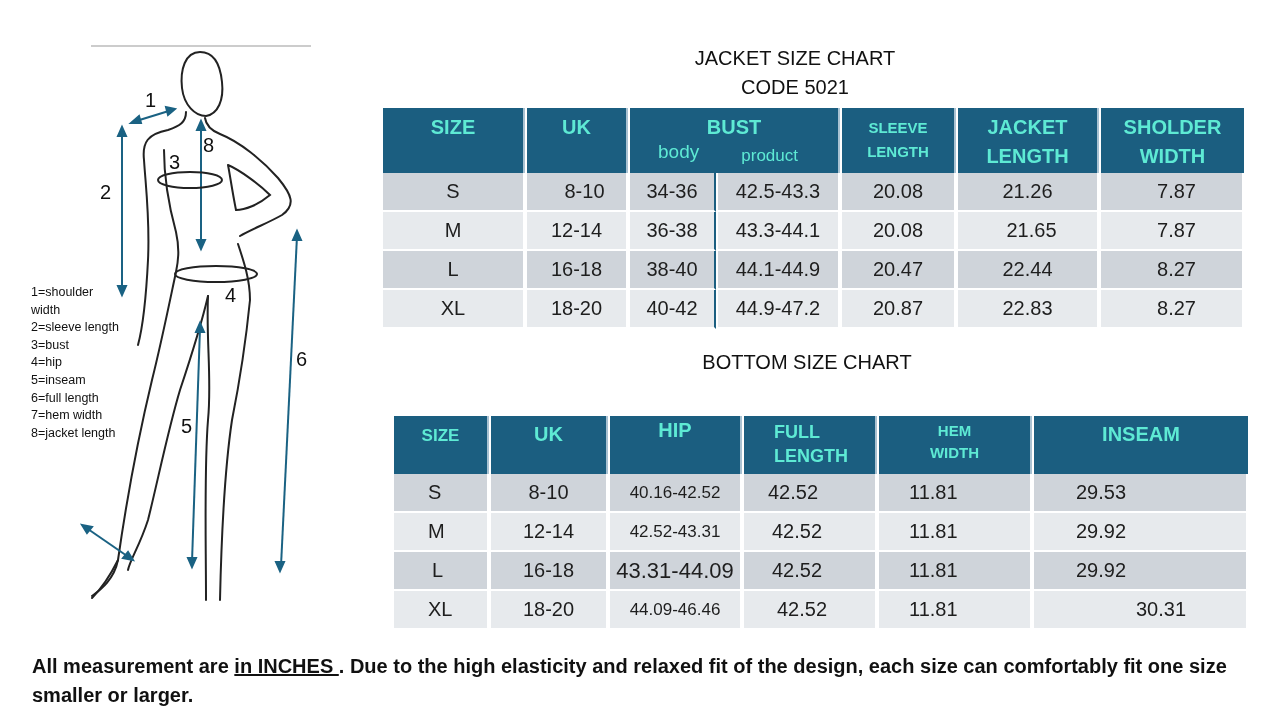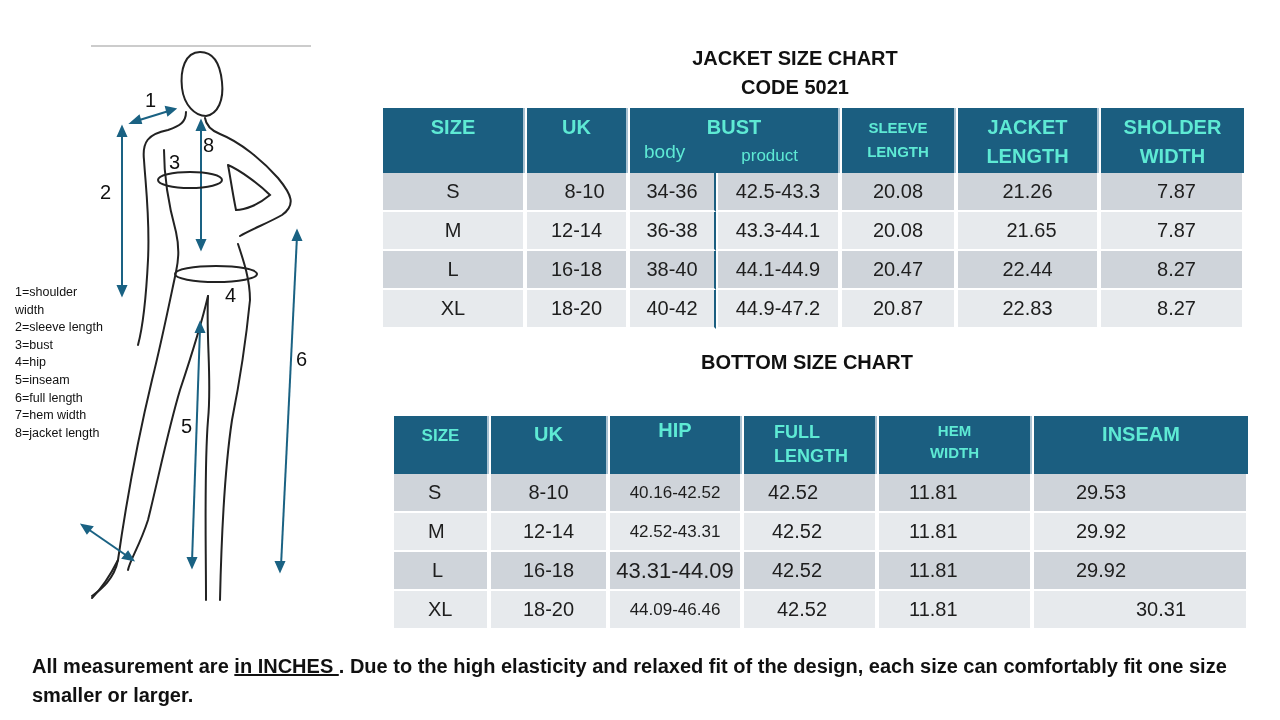--- a/index.html
+++ b/index.html
@@ -2,40 +2,40 @@
 <html><head>
 <meta charset="utf-8">
 <style>
   html, body { margin:0; padding:0; }
   body {
     width:1280px; height:720px; position:relative; overflow:hidden;
     background:#ffffff; font-family:"Liberation Sans", sans-serif; color:#1a1a1a;
   }
   .abs { position:absolute; }
   .title {
-    position:absolute; text-align:center; font-weight:bold; font-size:20px; line-height:29px; color:#111;
+    position:absolute; text-align:center; font-weight:normal; font-size:20px; line-height:29px; color:#111;
   }
   table.chart {
     position:absolute; border-collapse:separate; border-spacing:2px 0; table-layout:fixed;
   }
   table.chart th {
     background:#1b5e80; color:#5eead4; font-weight:bold; vertical-align:top;
     text-align:center; padding:0; border-right:2px solid #a9c2d2;
   }
   table.chart th:last-child { border-right:none; }
   table.chart td {
     color:#1e1e1e; font-size:20px; text-align:center; padding:0; height:37px;
     border-bottom:2px solid #ffffff; border-right:2px solid #ffffff;
   }
   table.chart tr.odd td { background:#cfd4da; }
   table.chart tr.even td { background:#e7eaed; }
   .hd-lg { font-size:20px; line-height:29px; }
   .hd-sm { font-size:15px; line-height:24px; }
-  .bust-sub { font-weight:normal; font-size:19px; display:flex; justify-content:space-between; padding:0 40px 0 14px; line-height:20px; }
-  .legend { position:absolute; left:15px; top:284px; font-size:12.5px; line-height:17.6px; color:#111; }
+  .bust-sub { font-weight:normal; font-size:19px; display:flex; justify-content:space-between; padding:0 40px 0 28px; line-height:20px; }
+  .legend { position:absolute; left:31px; top:284px; font-size:12.5px; line-height:17.6px; color:#111; }
   .note {
     position:absolute; left:32px; top:652px; width:1240px; font-size:20px; font-weight:bold; line-height:29px; color:#111;
   }
   .note u { text-decoration:underline; }
   .num { position:absolute; font-size:20px; color:#111; }
 </style>
 </head>
 <body>
 
 <div class="abs" style="left:60px;top:40px;width:270px;height:570px;">

